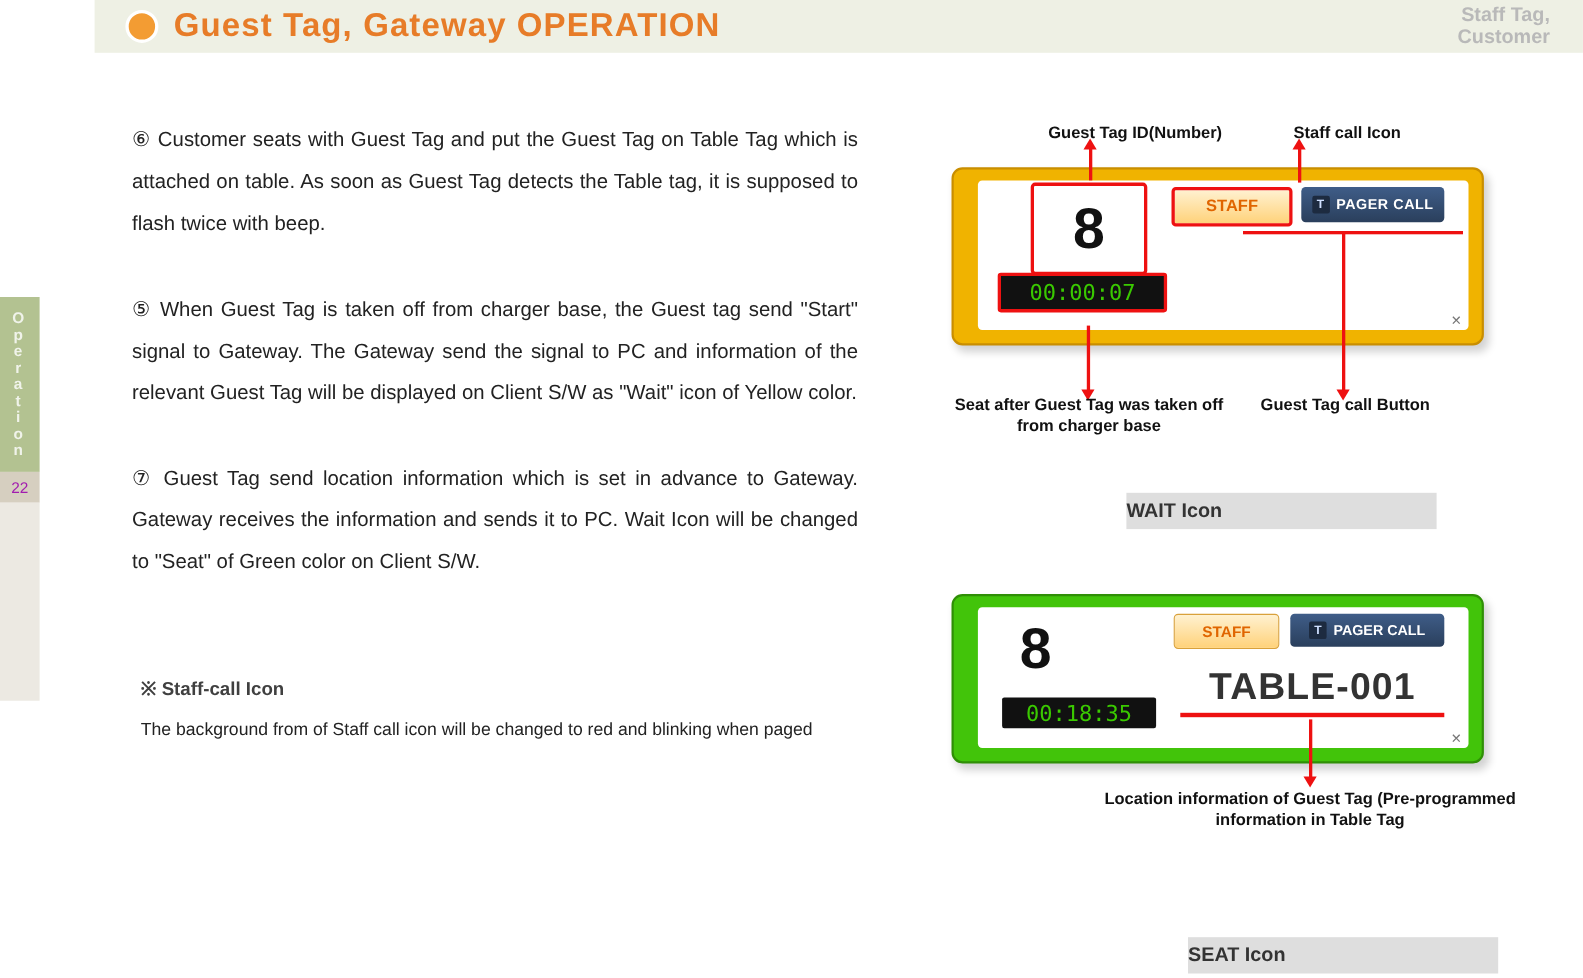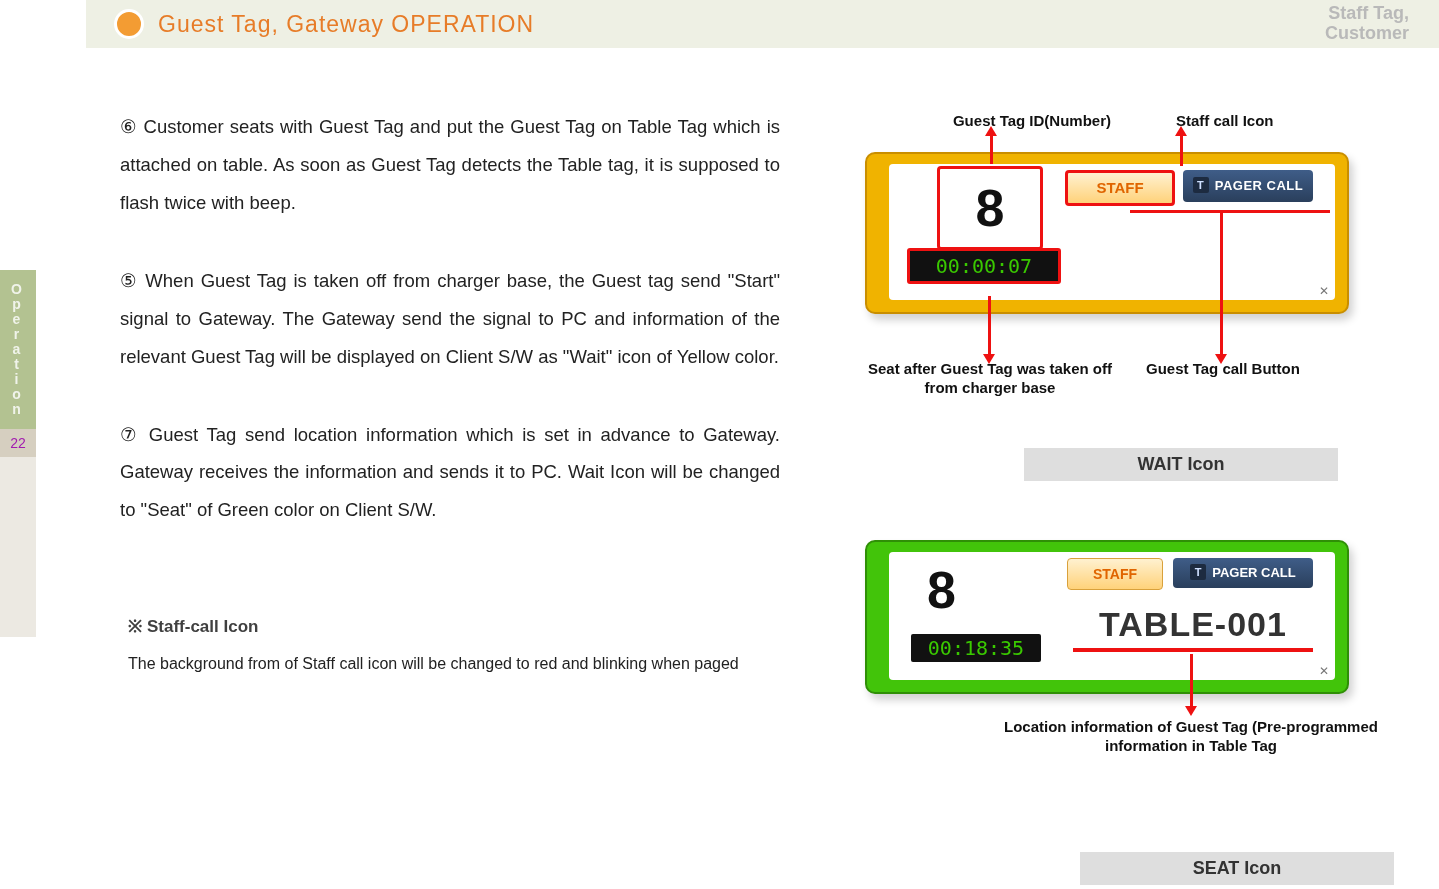--- a/index.html
+++ b/index.html
@@ -22,22 +22,22 @@
     right: 0;
     top: 0;
     height: 48px;
     background: #eef0e4;
     display: flex;
     align-items: center;
     padding-left: 28px;
   }
   .header-title {
     color: #e77c28;
-    font-size: 23px;
-    font-weight: 400;
+    font-size: 30px;
+    font-weight: 700;
     letter-spacing: 1px;
   }
   .header-bullet {
     width: 24px;
     height: 24px;
     background: #f39c33;
     border: 3px solid #fff;
     border-radius: 50%;
     margin-right: 14px;
   }
@@ -266,25 +266,25 @@
     top: -8px;
     border-bottom: 10px solid #e11;
   }
   .arrow.h {
     height: 3px;
   }
 
   .grey-label {
     position: absolute;
     background: #dedede;
-    text-align: center;
+    text-align: left;
     font-size: 18px;
     font-weight: 700;
     color: #333;
-    padding: 6px 16px;
+    padding: 6px 0;
     width: 282px;
   }
 
   
   .seat-card {
     left: 865px;
     top: 540px;
     width: 484px;
     height: 168px;
   }
@@ -314,21 +314,21 @@
     top: 18px;
     font-size: 52px;
     font-weight: 700;
     font-family: "Arial Narrow", Arial, sans-serif;
     color: #111;
   }
   .seat-timer {
     position: absolute;
     left: 44px;
     top: 92px;
-    width: 130px;
+    width: 140px;
     height: 28px;
     background: #111;
     color: #3ac900;
     font-family: "Consolas", monospace;
     font-size: 20px;
     text-align: center;
     line-height: 28px;
     border-radius: 2px;
   }
   .seat-staff {

